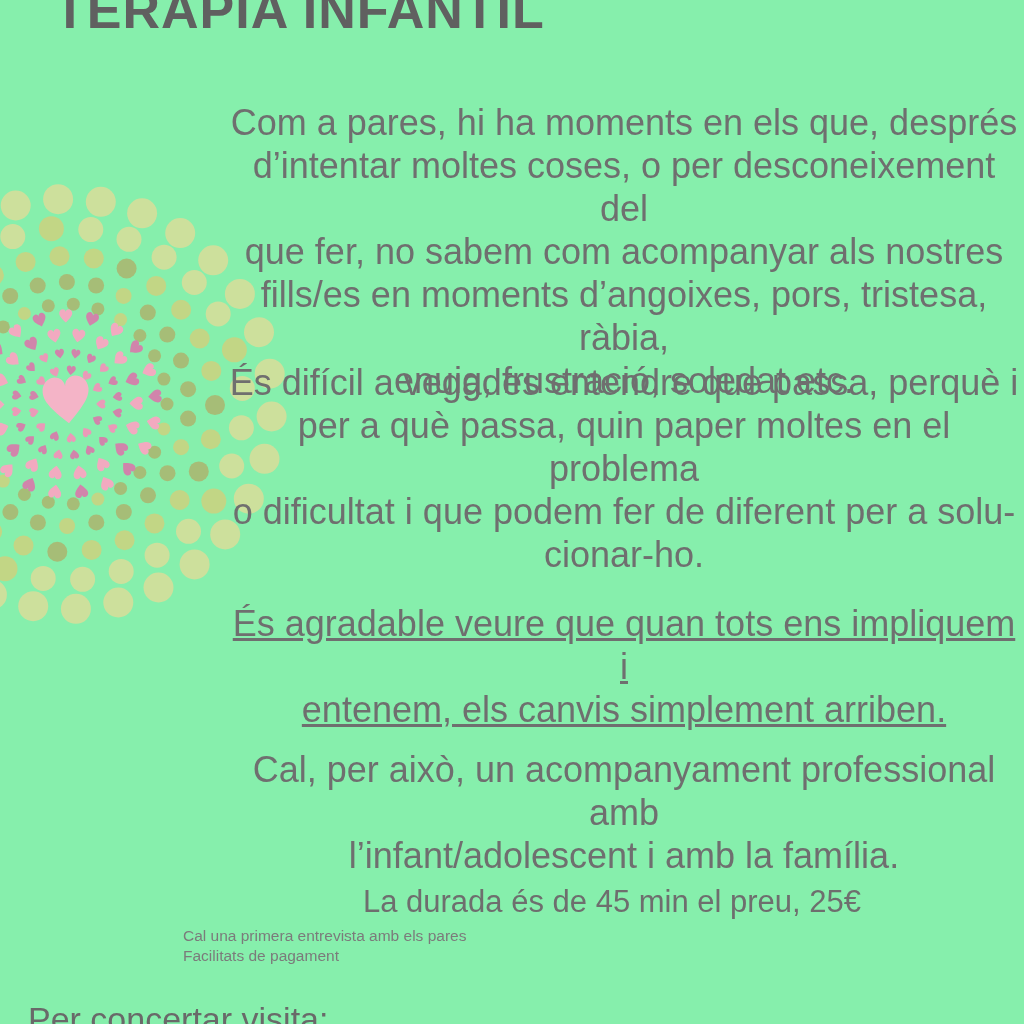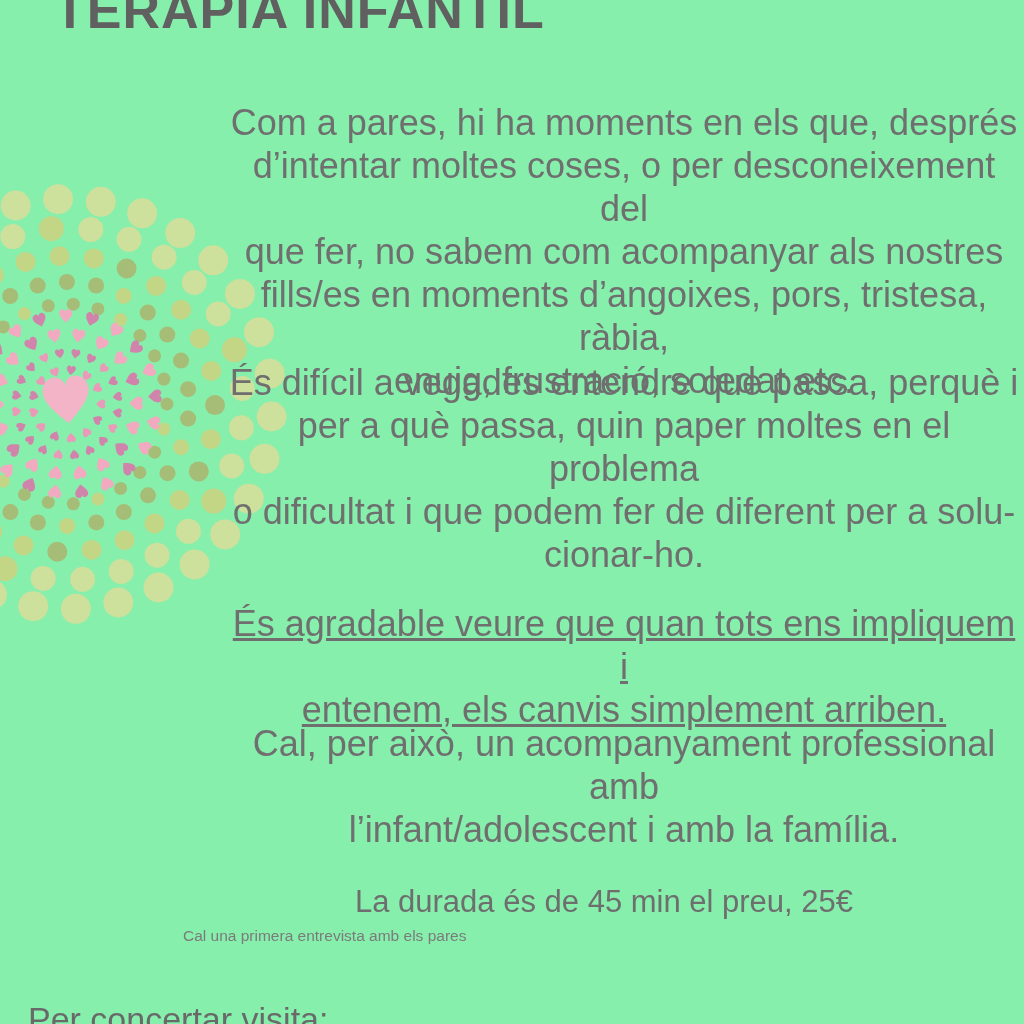--- a/index.html
+++ b/index.html
@@ -30,24 +30,24 @@
     text-align: center;
     font-size: 36px;
     font-weight: 300;
     line-height: 43px;
     color: #6f6f6f;
     white-space: pre-line;
   }
   .p1 { top: 89px; }
   .p2 { top: 349px; }
   .p3 { top: 590px; text-decoration: underline; }
-  .p4 { top: 710px; }
+  .p4 { top: 736px; }
   .price-line {
     position: absolute;
-    left: 204px;
+    left: 212px;
     width: 800px;
     margin: 0;
     top: 884px;
     text-align: center;
     font-size: 31px;
     font-weight: 300;
     color: #6e6e6e;
   }
   .notes {
     position: absolute;
@@ -312,18 +312,19 @@
     <p class="para p3">És agradable veure que quan tots ens impliquem i
 entenem, els canvis simplement arriben.</p>
 
     <p class="para p4">Cal, per això, un acompanyament professional amb
 l’infant/adolescent i amb la família.</p>
 
     <p class="price-line">La durada és de 45 min el preu, 25€</p>
 
     <div class="notes">
       <div>Cal una primera entrevista amb els pares</div>
+      <div>Facilitats de pagament</div>
     </div>
 
     <p class="footer-contact">Per concertar visita:</p>
 
   </div>
 </div>
 
 </body></html>

